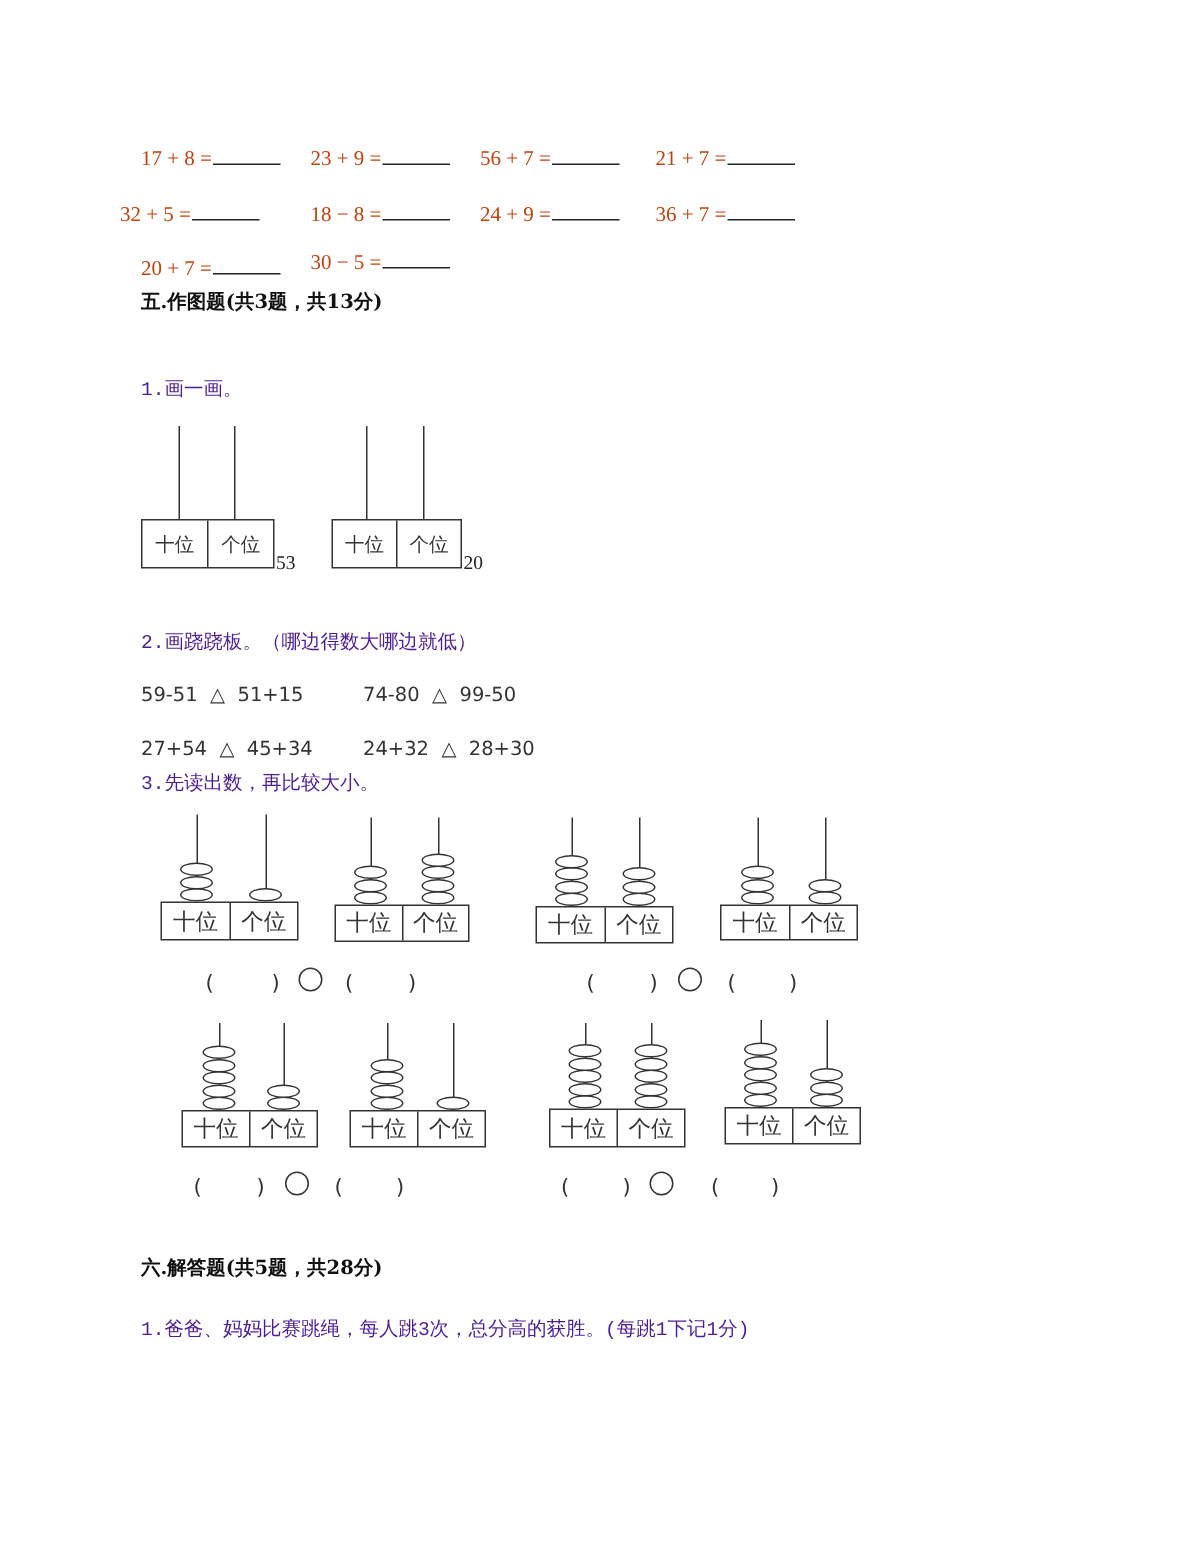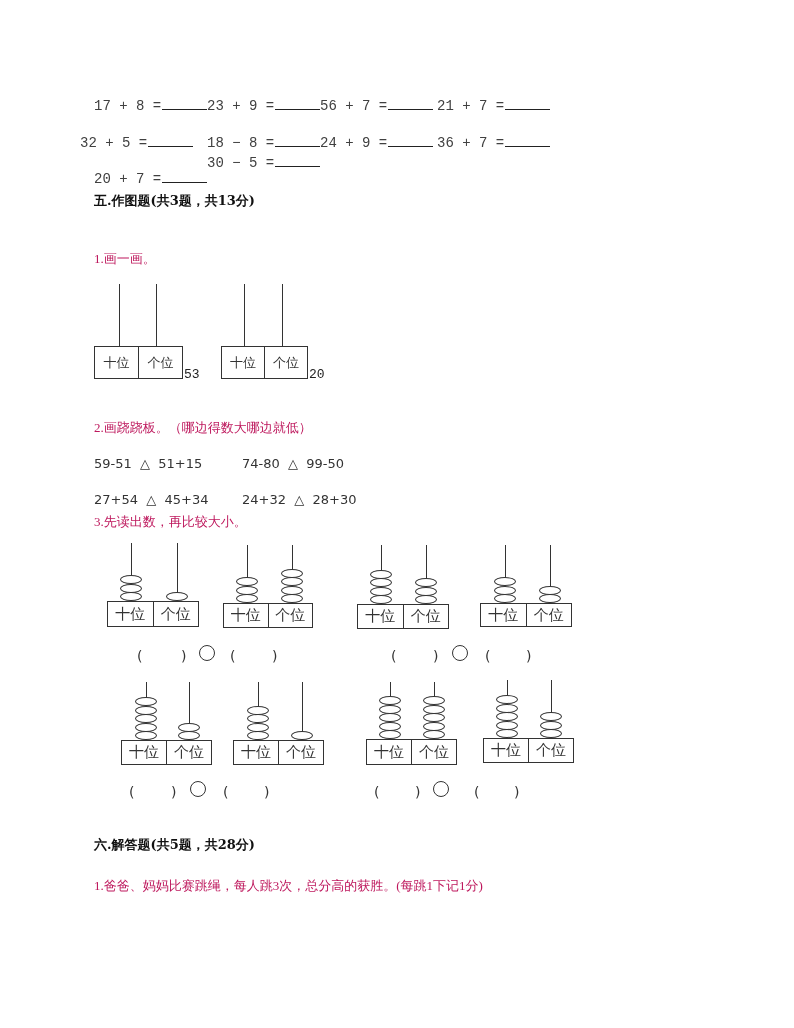--- a/index.html
+++ b/index.html
@@ -1,49 +1,49 @@
 <!DOCTYPE html>
 <html><head>
 <meta charset="utf-8">
 <style>
   html, body { margin: 0; padding: 0; background: #ffffff; }
   body { width: 794px; height: 1028px; position: relative; overflow: hidden;
          font-family: "DejaVu Serif", "Liberation Serif", serif; color: #111; }
   .abs { position: absolute; white-space: nowrap; }
-  .eq { font-family: Liberation Mono, monospace; font-size: 14px; color: #404040; }
+  .eq { font-family: Liberation Serif, serif; font-size: 14px; color: #c2410c; }
   .eq .blank { display: inline-block; width: 45px; border-bottom: 1px solid #222; height: 14px; vertical-align: baseline; margin-left: 1px; }
   .heading { font-family: "DejaVu Serif", serif; font-size: 13px; font-weight: bold; color: #111; }
-  .q { font-family: Liberation Serif, serif; font-size: 13px; color: #be185d; }
+  .q { font-family: Liberation Mono, monospace; font-size: 13px; color: #4c1d95; }
   .cmp { font-family: "DejaVu Sans", sans-serif; font-size: 13px; color: #333; }
   .rod { position: absolute; width: 1px; background: #333; }
   .box { position: absolute; border: 1px solid #333; display: flex; box-sizing: border-box; background: #fff; }
   .cell { flex: 1; display: flex; align-items: center; justify-content: center;
           font-family: "DejaVu Sans", sans-serif; color: #333; }
   .cell + .cell { border-left: 1px solid #333; }
   .bead { position: absolute; width: 22px; height: 9px; border: 1px solid #333; border-radius: 50%; background: #fff; box-sizing: border-box; }
-  .numlabel { font-family: Liberation Mono, monospace; font-size: 13px; color: #222; }
+  .numlabel { font-family: Liberation Serif, serif; font-size: 13px; color: #222; }
   .paren { font-family: "DejaVu Sans", sans-serif; font-size: 14px; color: #333; }
   .circle { position: absolute; width: 16px; height: 16px; border: 1.3px solid #333; border-radius: 50%; box-sizing: border-box; }
 </style>
 </head>
 <body>
 
 <div>
   <div class="abs eq" style="left:94px;top:95px"><span>17 + 8 =</span><span class="blank"></span></div>
   <div class="abs eq" style="left:207px;top:95px"><span>23 + 9 =</span><span class="blank"></span></div>
   <div class="abs eq" style="left:320px;top:95px"><span>56 + 7 =</span><span class="blank"></span></div>
   <div class="abs eq" style="left:437px;top:95px"><span>21 + 7 =</span><span class="blank"></span></div>
 
   <div class="abs eq" style="left:80px;top:132px"><span>32 + 5 =</span><span class="blank"></span></div>
   <div class="abs eq" style="left:207px;top:132px"><span>18 − 8 =</span><span class="blank"></span></div>
   <div class="abs eq" style="left:320px;top:132px"><span>24 + 9 =</span><span class="blank"></span></div>
   <div class="abs eq" style="left:437px;top:132px"><span>36 + 7 =</span><span class="blank"></span></div>
 
   <div class="abs eq" style="left:94px;top:168px"><span>20 + 7 =</span><span class="blank"></span></div>
-  <div class="abs eq" style="left:207px;top:152px"><span>30 − 5 =</span><span class="blank"></span></div>
+  <div class="abs eq" style="left:207px;top:164px"><span>30 − 5 =</span><span class="blank"></span></div>
 </div>
 
 <div class="abs heading" style="left:94px;top:192px">五.作图题(共3题，共13分)</div>
 
 <div class="abs q" style="left:94px;top:250px">1.画一画。</div>
 
 <div>
   <div class="rod" style="left:119px;top:284px;height:62px"></div>
   <div class="rod" style="left:156px;top:284px;height:62px"></div>
   <div class="box" style="left:94px;top:346px;width:89px;height:33px">

